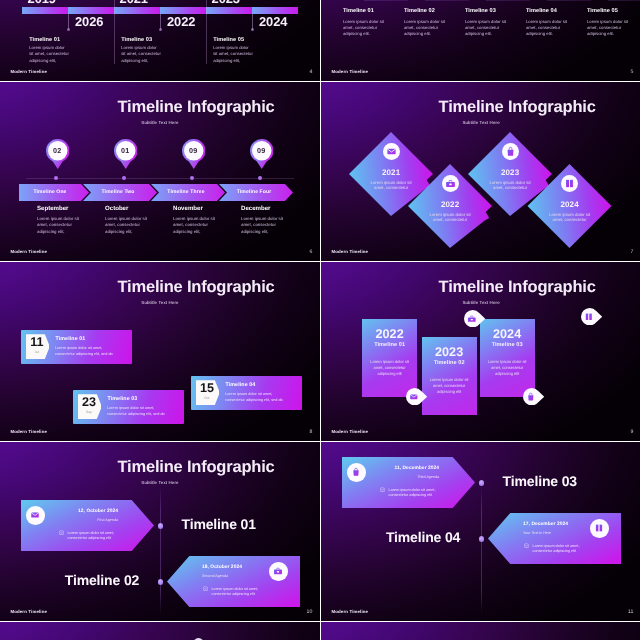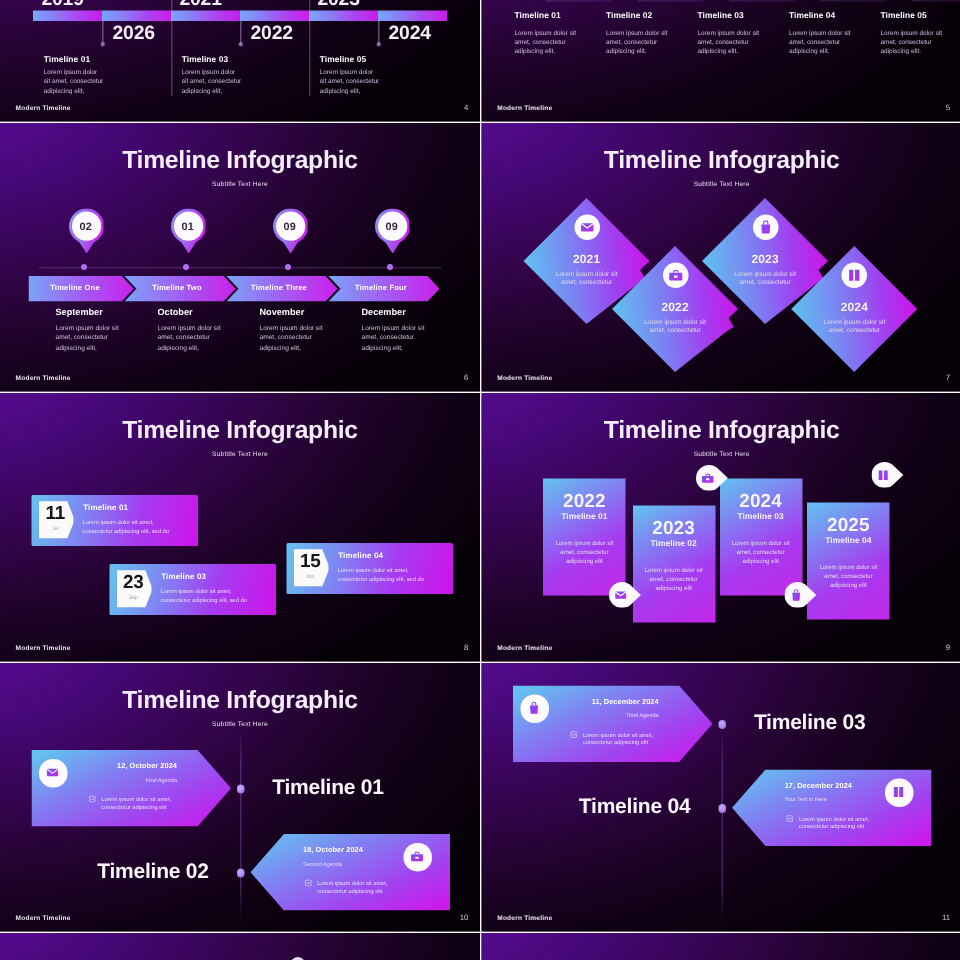--- a/index.html
+++ b/index.html
@@ -12,21 +12,21 @@
   #grid{position:relative;width:640px;height:640px;background:#ffffff;}
   .slide{position:absolute;width:319.8px;height:179.2px;overflow:hidden;background:#040005;}
   .bg{position:absolute;inset:0;
       background:radial-gradient(128% 145% at -8% -15%,
         #570b95 0%, #500a88 16%, #430771 30%, #34044c 48%,
         #22032e 64%, #120117 80%, #050006 100%);}
   .footer{position:absolute;left:10.4px;top:168.7px;font-size:4.35px;font-weight:bold;
           color:#f2e9f7;letter-spacing:.15px;line-height:1;white-space:nowrap;}
   .pagenum{position:absolute;right:7.5px;top:168.3px;font-size:5.2px;color:#d8c6e2;line-height:1;}
   .ttl{position:absolute;left:0;width:320px;text-align:center;color:#f4ecf8;
-       font-weight:bold;font-size:16.5px;line-height:1;letter-spacing:-0.2px;}
+       font-weight:bold;font-size:16.5px;line-height:1;letter-spacing:-0.2px;padding-left:36px;}
   .sub{position:absolute;left:0;width:320px;text-align:center;color:#e8dcf0;
        font-size:4.4px;line-height:1;letter-spacing:.15px;}
 
   
   .pin{position:absolute;width:23.5px;height:23.5px;}
   .pin .drop{position:absolute;left:0;top:0;width:23.5px;height:30px;}
   .pin .num{position:absolute;left:0;top:0;width:23.5px;height:23.5px;display:flex;
             align-items:center;justify-content:center;font-size:7.2px;font-weight:bold;
             color:#33233d;letter-spacing:.3px;}
   .pindot{position:absolute;width:4px;height:4px;border-radius:50%;
@@ -365,32 +365,32 @@
     <svg class="dcbadge" viewBox="0 0 48 50">
       <path d="M0 0 H38 L48 25 L38 50 H0 Z" fill="#fbfaf8"></path>
     </svg>
     <div class="dcday">11</div>
     <div class="dcmon">Jul</div>
     <div class="dctitle">Timeline 01</div>
     <div class="dcbody">Lorem ipsum dolor sit amet, consectetur adipiscing elit, sed do</div>
   </div>
 
 
-  <div class="dcard" style="left:73px;top:114px">
+  <div class="dcard" style="left:73px;top:128px">
     <div class="dcbg"></div>
     <svg class="dcbadge" viewBox="0 0 48 50">
       <path d="M0 0 H38 L48 25 L38 50 H0 Z" fill="#fbfaf8"></path>
     </svg>
     <div class="dcday">23</div>
     <div class="dcmon">Sep</div>
     <div class="dctitle">Timeline 03</div>
     <div class="dcbody">Lorem ipsum dolor sit amet, consectetur adipiscing elit, sed do</div>
   </div>
 
-  <div class="dcard" style="left:191px;top:100px">
+  <div class="dcard" style="left:191px;top:114px">
     <div class="dcbg"></div>
     <svg class="dcbadge" viewBox="0 0 48 50">
       <path d="M0 0 H38 L48 25 L38 50 H0 Z" fill="#fbfaf8"></path>
     </svg>
     <div class="dcday">15</div>
     <div class="dcmon">Oct</div>
     <div class="dctitle">Timeline 04</div>
     <div class="dcbody">Lorem ipsum dolor sit amet, consectetur adipiscing elit, sed do</div>
   </div>
 
@@ -412,26 +412,20 @@
   <div class="ycol" style="left:100.5px;top:75px">
     <div class="ycbg"></div>
     <div class="ycyear">2023</div>
     <div class="yctitle">Timeline 02</div>
     <div class="ycbody">Lorem ipsum dolor sit amet, consectetur adipiscing elit</div>
   </div>
   <div class="ycol" style="left:158.5px;top:57px">
     <div class="ycbg"></div>
     <div class="ycyear">2024</div>
     <div class="yctitle">Timeline 03</div>
-    <div class="ycbody">Lorem ipsum dolor sit amet, consectetur adipiscing elit</div>
-  </div>
-  <div class="ycol" style="left:217px;top:73px">
-    <div class="ycbg"></div>
-    <div class="ycyear">2025</div>
-    <div class="yctitle">Timeline 04</div>
     <div class="ycbody">Lorem ipsum dolor sit amet, consectetur adipiscing elit</div>
   </div>
 
   <div class="ptag" style="left:84.5px;top:126.5px">
     <svg viewBox="0 0 30 20">
       <path d="M10 0 A10 10 0 1 0 10 20 A10 10 0 0 0 17.6 16.5 L24.5 10 L17.6 3.5 A10 10 0 0 0 10 0 Z" fill="#fcfaff"></path>
     </svg>
     <svg class="picon" viewBox="0 0 24 24">
       <defs>
             <linearGradient id="ic9" x1="0" y1="0" x2="1" y2="1">

